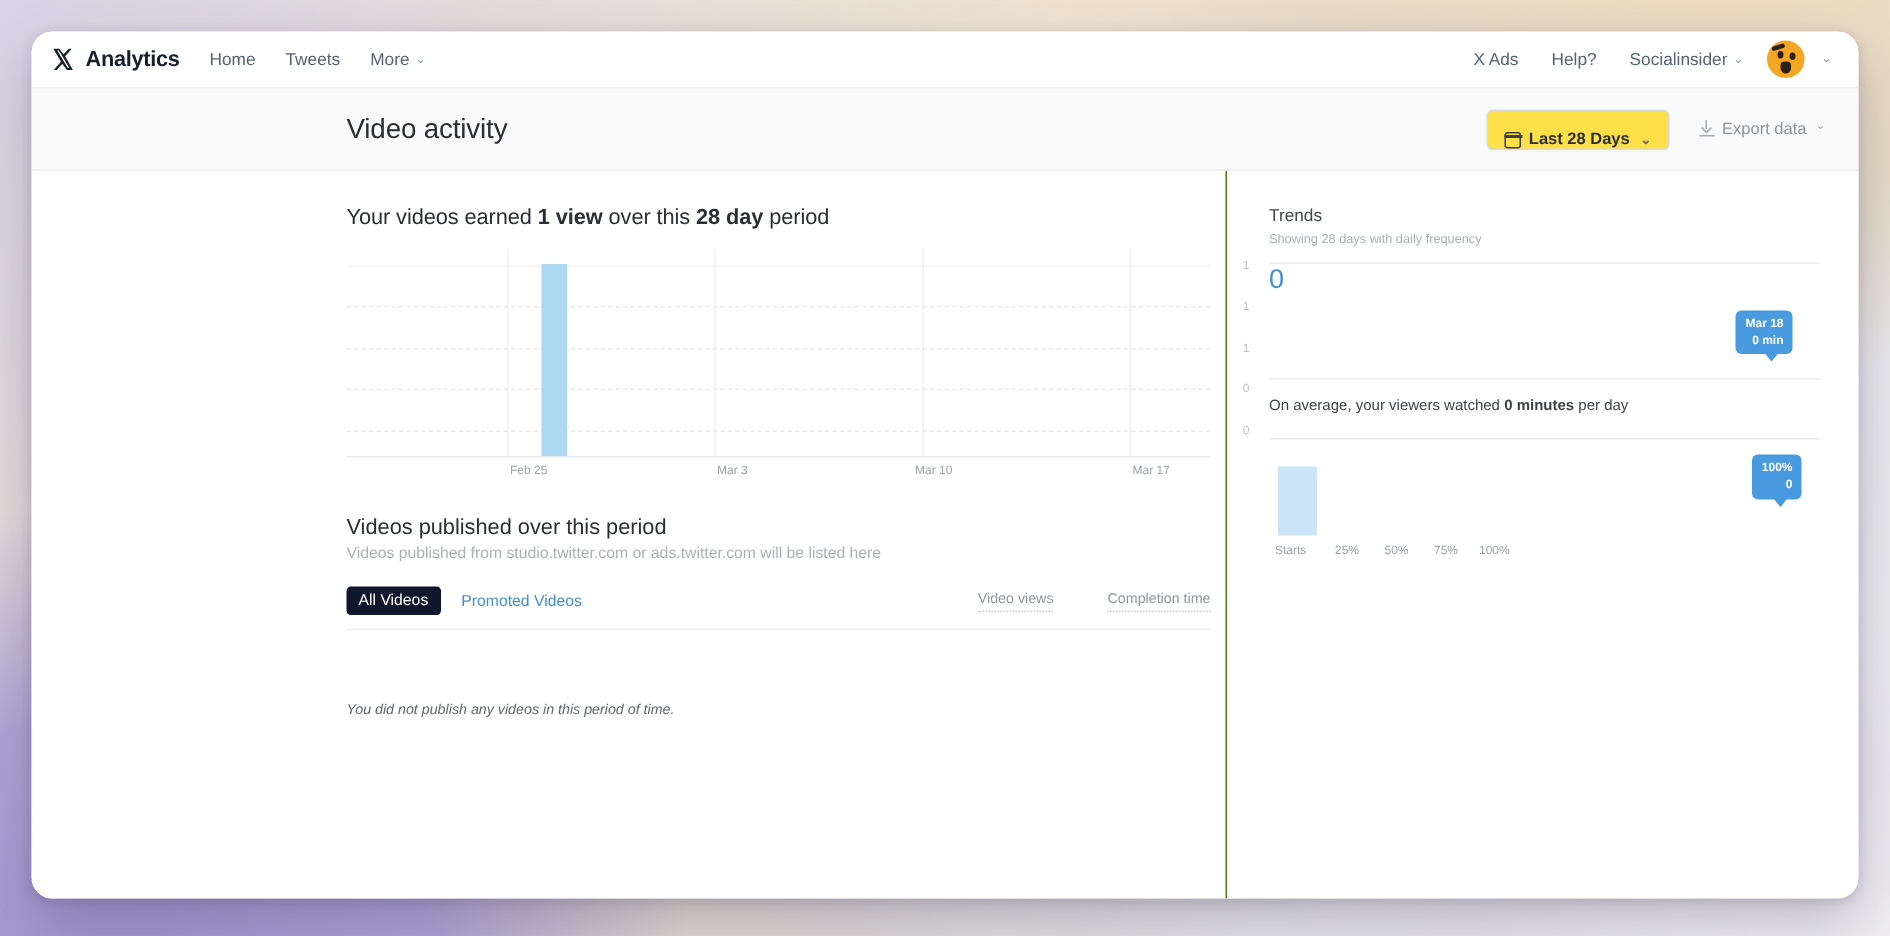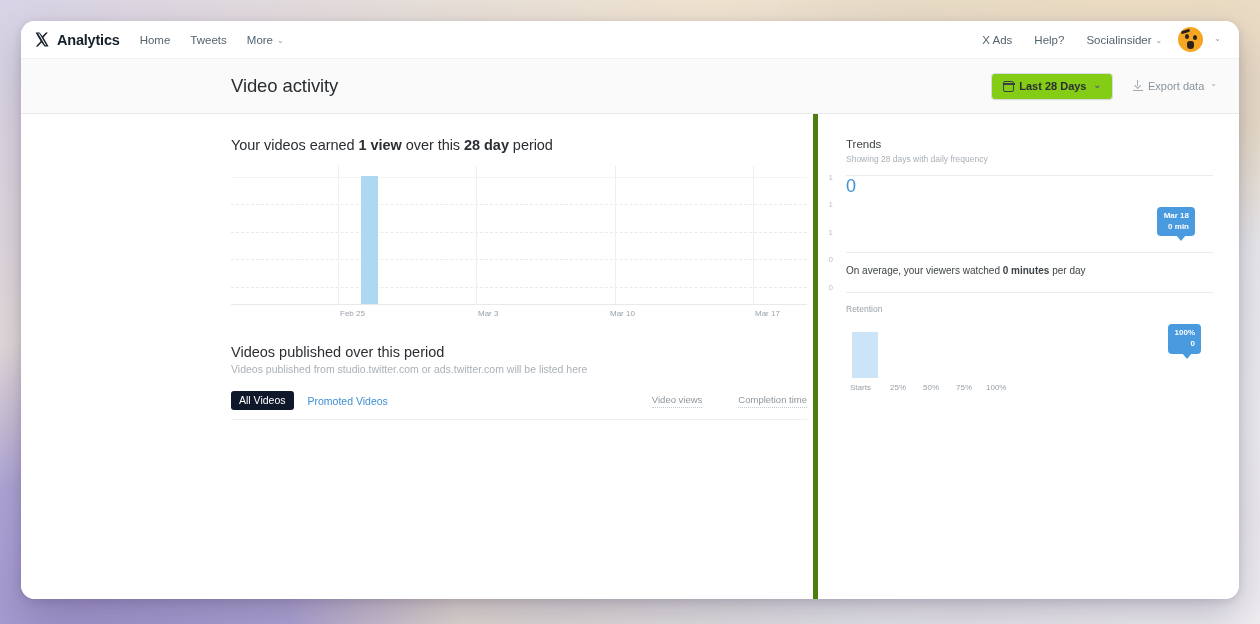--- a/index.html
+++ b/index.html
@@ -151,24 +151,24 @@
     font-weight: normal;
     letter-spacing: -0.1px;
   }
   .head-actions {
     margin-left: auto;
     display: flex;
     align-items: center;
   }
   .date-pill {
     display: flex;
-    align-items: center;
+    align-items: flex-end;
     height: 25px;
     padding: 0 11px;
-    background: #84cc16;
+    background: #fde047;
     border: 1px solid #d9dde0;
     border-radius: 4px;
     font-size: 11px;
     font-weight: bold;
     color: #2b2f33;
     cursor: pointer;
     box-shadow: 0 1px 1px rgba(0,0,0,0.03);
   }
   .date-pill .cal {
     width: 11px; height: 11px;
@@ -225,21 +225,21 @@
 
   
   .content {
     flex: 1;
     display: flex;
     background: #fff;
     min-height: 0;
   }
   .main-col {
     width: 797px;
-    border-right: 5px solid #4d7c0f;
+    border-right: 1px solid #4d7c0f;
     box-sizing: border-box;
     padding: 0 0 0 210px;
   }
   .side-col {
     flex: 1;
     padding: 24px 26px 0 28px;
     box-sizing: border-box;
   }
 
   
@@ -547,20 +547,21 @@
 
       <div class="tabs-row">
         <span class="tab-pill">All Videos</span>
         <span class="tab-link">Promoted Videos</span>
         <span class="metric-links">
           <span class="metric-link">Video views</span>
           <span class="metric-link">Completion time</span>
         </span>
       </div>
 
+      <div class="empty-note">You did not publish any videos in this period of time.</div>
     </div>
 
     <div class="side-col">
       <div class="side-h">Trends</div>
       <div class="side-sub">Showing 28 days with daily frequency</div>
       <div class="side-rule"></div>
 
       <div class="side-big">0</div>
 
       <div class="trend-chart">
@@ -569,21 +570,20 @@
           <div>0 min</div>
         </div>
       </div>
 
       <div class="side-rule"></div>
       <div class="avg-text">
         <span>On average, your viewers watched </span><b>0 minutes</b><span> per day</span>
       </div>
       <div class="side-rule" style="margin-top:14px;"></div>
 
-      <div class="retention-label">Retention</div>
       <div class="retention-chart">
         <div class="ret-bar" style="left:6px; width:26px; height:46px;"></div>
         <div class="tooltip" style="right:12px; top:2px;">
           <div>100%</div>
           <div>0</div>
         </div>
       </div>
       <div class="ret-axis">
         <div class="ret-tick" style="left:4px;">Starts</div>
         <div class="ret-tick" style="left:44px;">25%</div>

